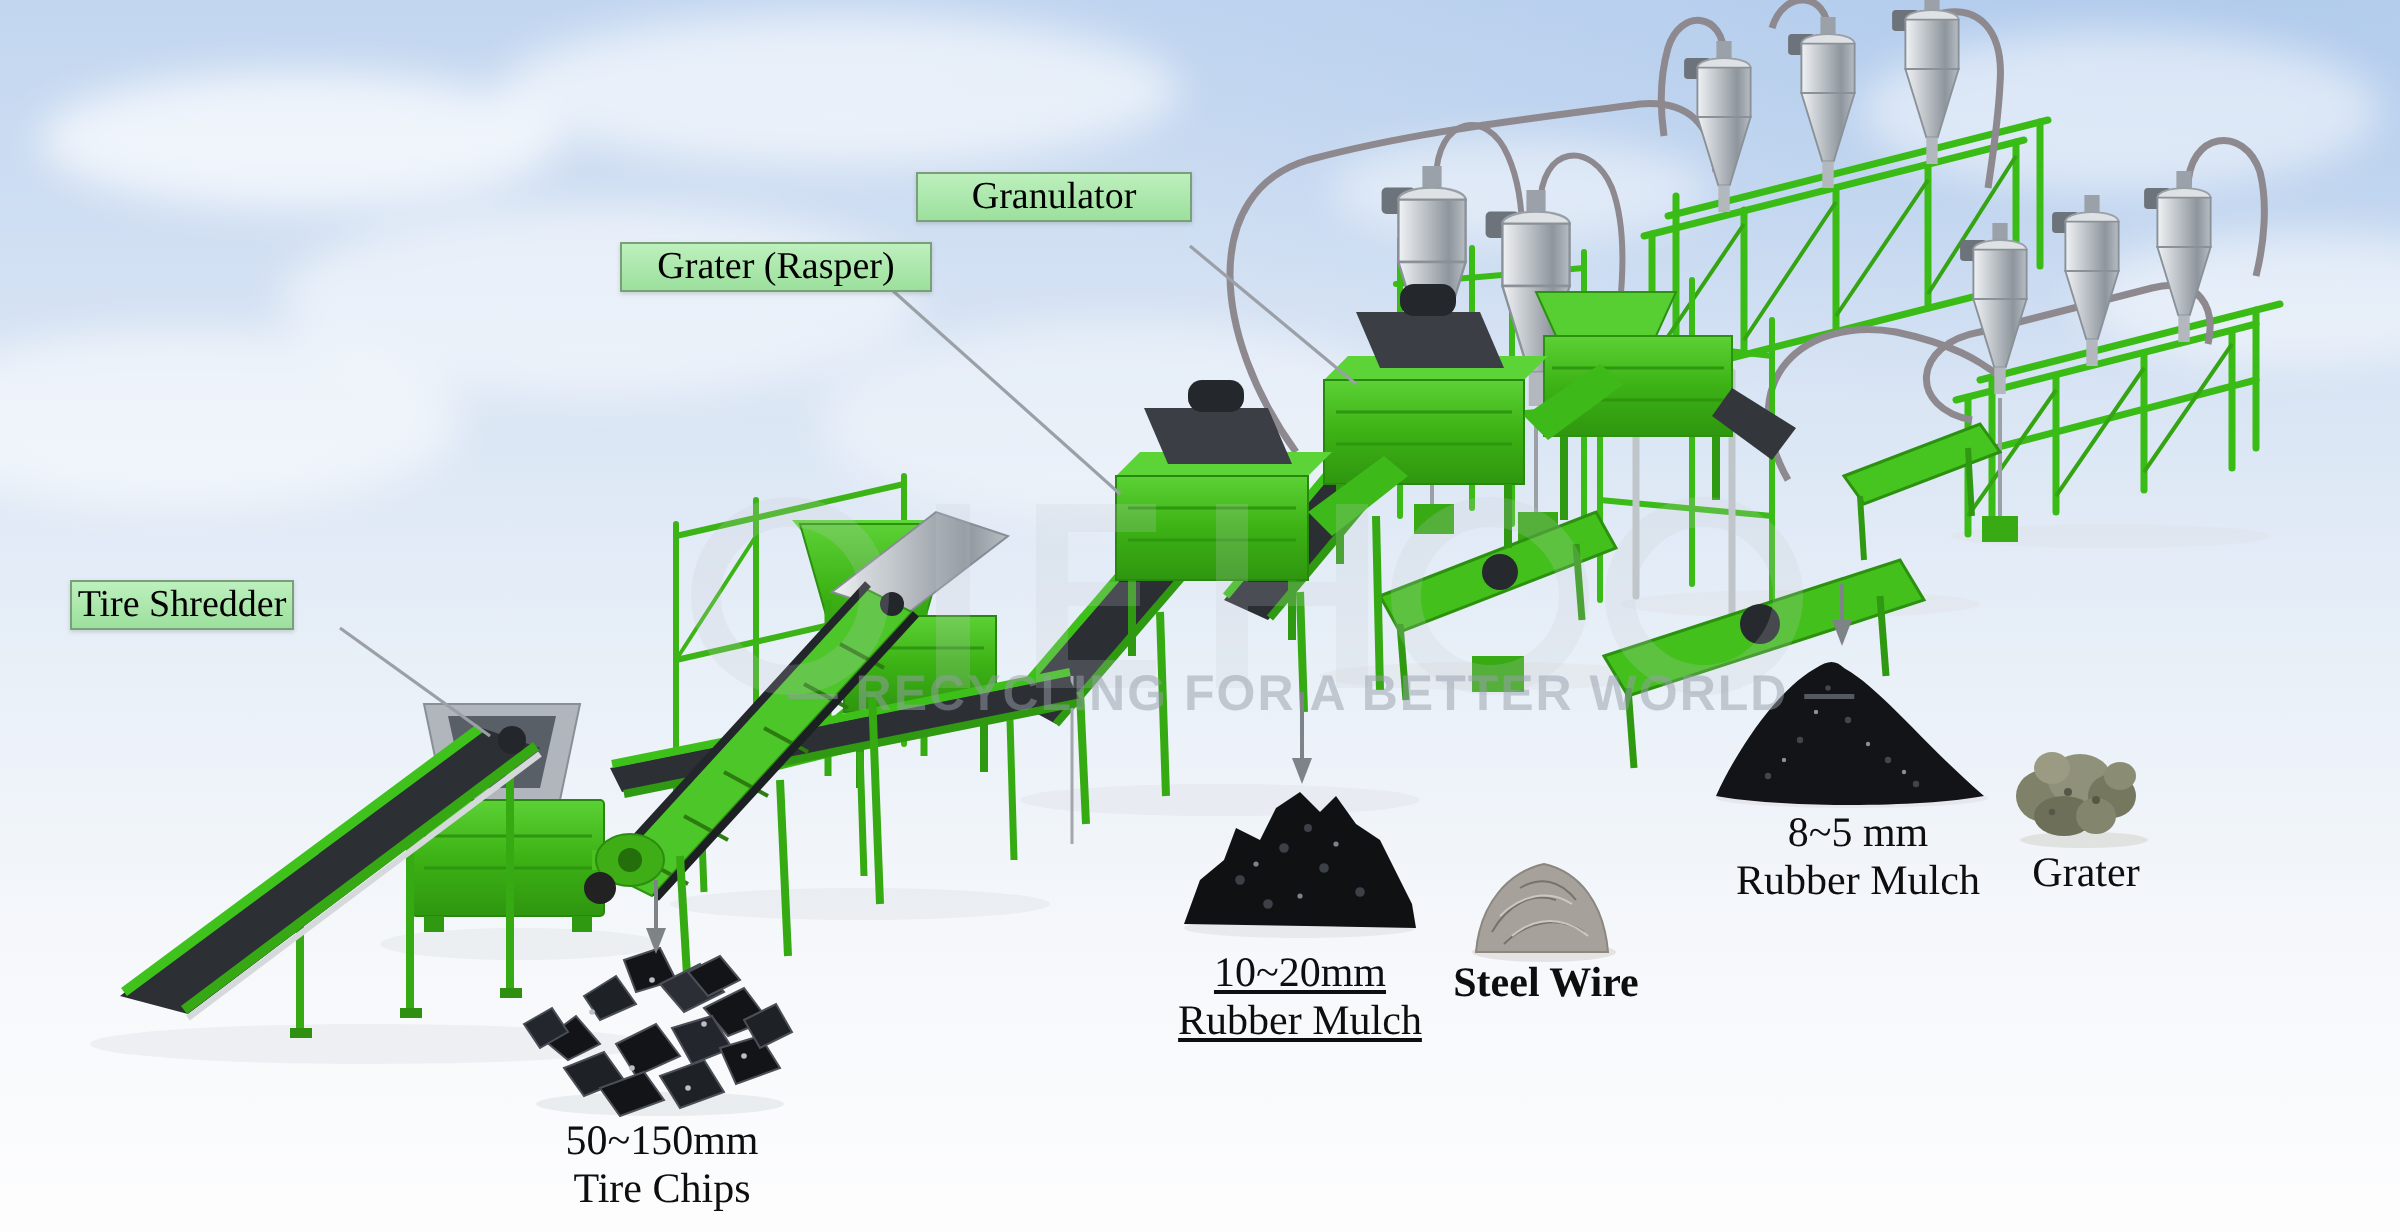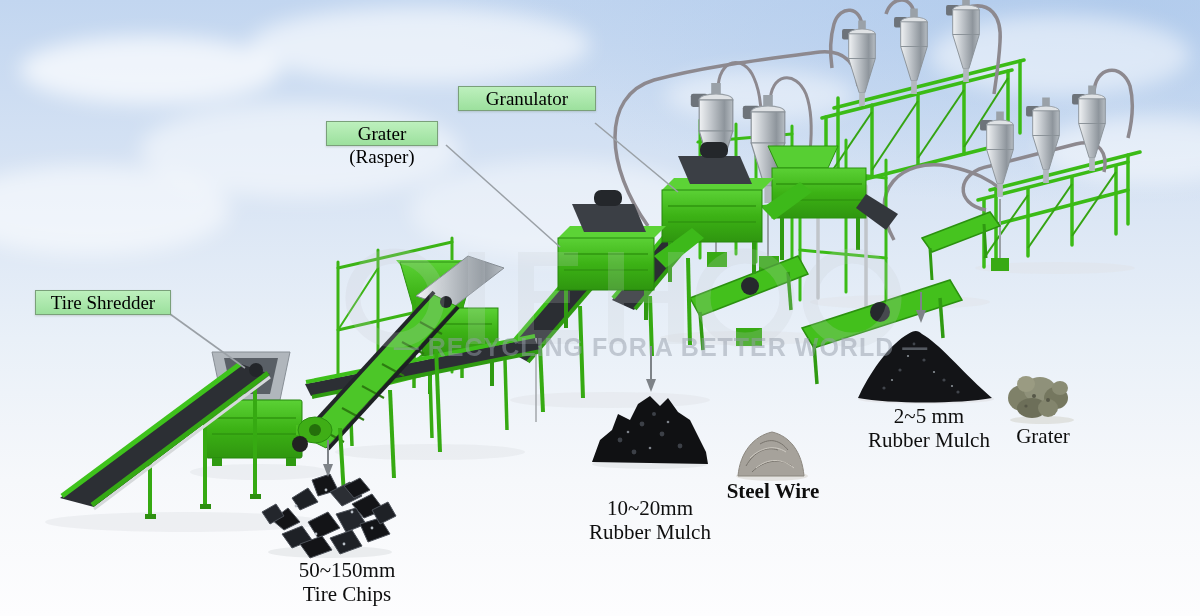--- a/index.html
+++ b/index.html
@@ -482,37 +482,37 @@
     <rect x="534" y="291" width="36" height="12" fill="#c6cad1"></rect>
     <rect x="534" y="330" width="44" height="14" fill="#c6cad1"></rect>
     <rect x="608" y="252" width="16" height="92" fill="#c6cad1"></rect>
     <rect x="668" y="252" width="16" height="92" fill="#c6cad1"></rect>
     <rect x="624" y="291" width="44" height="12" fill="#c6cad1"></rect>
     <circle cx="745" cy="298" r="42" fill="none" stroke="#c6cad1" stroke-width="15"></circle>
     <circle cx="852" cy="298" r="42" fill="none" stroke="#c6cad1" stroke-width="15"></circle>
   </g>
 </svg>
 
-<div class="label" style="left:35px;top:290px;width:136px;height:25px;">Tire Shredder</div>
-<div class="label" style="left:326px;top:121px;width:112px;height:25px;">Grater (Rasper)</div>
+<div class="label" style="left:35px;top:290px;width:112px;height:25px;">Tire Shredder</div>
+<div class="label" style="left:310px;top:121px;width:156px;height:25px;">Grater (Rasper)</div>
 <div class="label" style="left:458px;top:86px;width:138px;height:25px;">Granulator</div>
 
-<div class="caption" style="left:331px;top:558px;margin-left:16px;">
+<div class="caption" style="left:331px;top:558px;">
   <div>50~150mm</div>
   <div>Tire Chips</div>
 </div>
-<div class="caption" style="left:650px;top:496px;">
+<div class="caption" style="left:650px;top:474px;text-decoration:underline;">
   <div>10~20mm</div>
   <div>Rubber Mulch</div>
 </div>
 <div class="caption" style="left:773px;top:479px;font-weight:bold;">
   <div>Steel Wire</div>
 </div>
 <div class="caption" style="left:929px;top:404px;">
-  <div>2~5 mm</div>
+  <div>8~5 mm</div>
   <div>Rubber Mulch</div>
 </div>
 <div class="caption" style="left:1043px;top:424px;">
   <div>Grater</div>
 </div>
 
 <div id="watermark-slogan">— RECYCLING FOR A BETTER WORLD —</div>
 
 </div>
 

